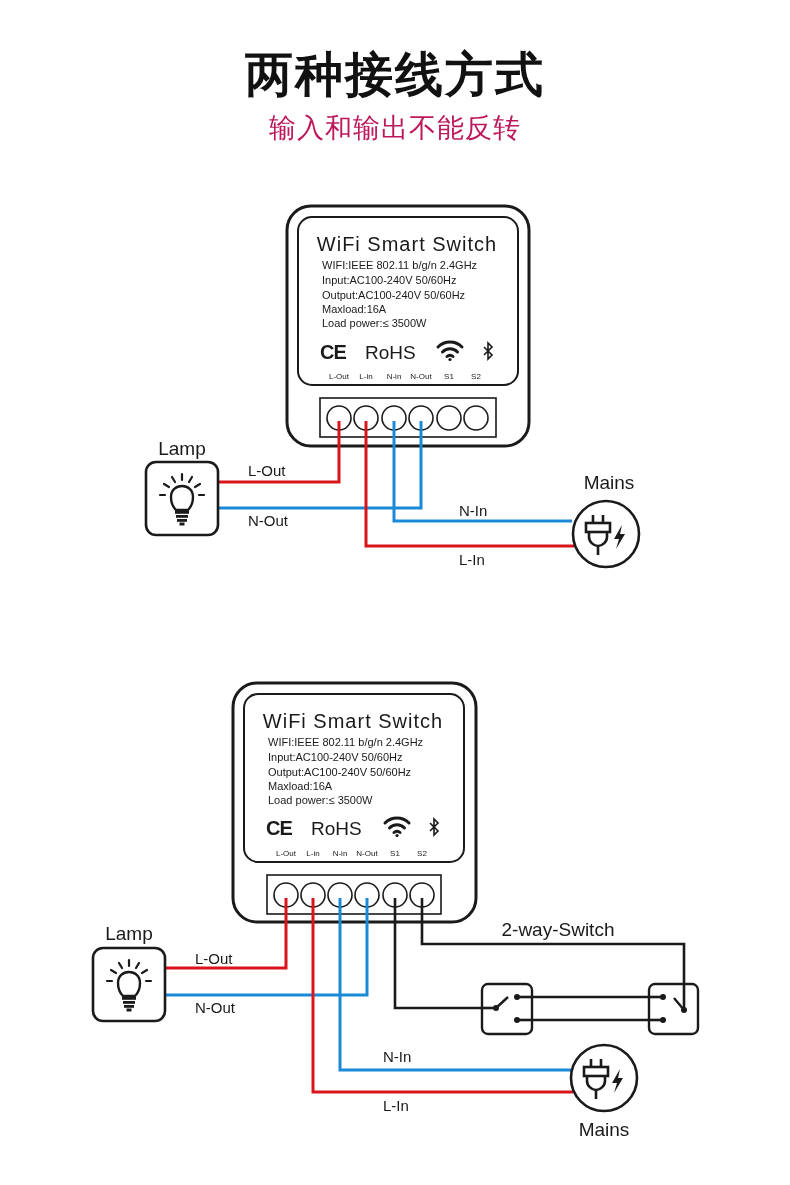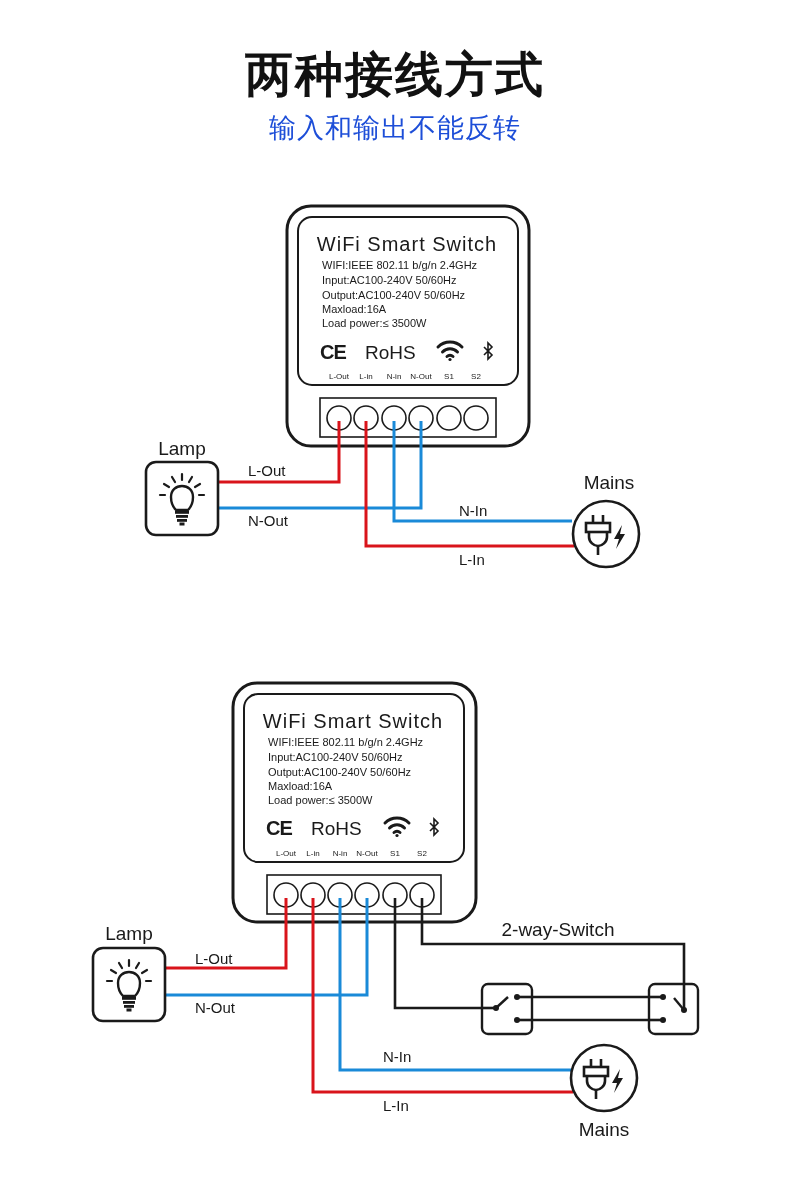--- a/index.html
+++ b/index.html
@@ -1,18 +1,18 @@
 <!DOCTYPE html>
 <html><head>
 <meta charset="utf-8">
 <style>
   html, body { margin: 0; padding: 0; background: #ffffff; }
   body { width: 790px; height: 1185px; position: relative; overflow: hidden; font-family: "Liberation Sans", "DejaVu Sans", sans-serif; color: #1a1a1a; }
   .title { position: absolute; left: 0; width: 790px; top: 44px; text-align: center; font-family: "DejaVu Sans", sans-serif; font-weight: bold; font-size: 48px; letter-spacing: 2px; color: #111; line-height: 60px; }
-  .subtitle { position: absolute; left: 0; width: 790px; top: 110px; text-align: center; font-family: Liberation Sans, sans-serif; font-size: 27px; letter-spacing: 1px; color: #1d4ed8; line-height: 36px; }
+  .subtitle { position: absolute; left: 0; width: 790px; top: 110px; text-align: center; font-family: Liberation Sans, sans-serif; font-size: 27px; letter-spacing: 1px; color: #be185d; line-height: 36px; }
   svg { position: absolute; left: 0; top: 0; }
   .lbl { font-family: "Liberation Sans", "DejaVu Sans", sans-serif; fill: #1a1a1a; }
 </style>
 </head>
 <body>
 
 <div class="title">两种接线方式</div>
 <div class="subtitle">输入和输出不能反转</div>
 
 <svg width="790" height="1185" viewBox="0 0 790 1185">

